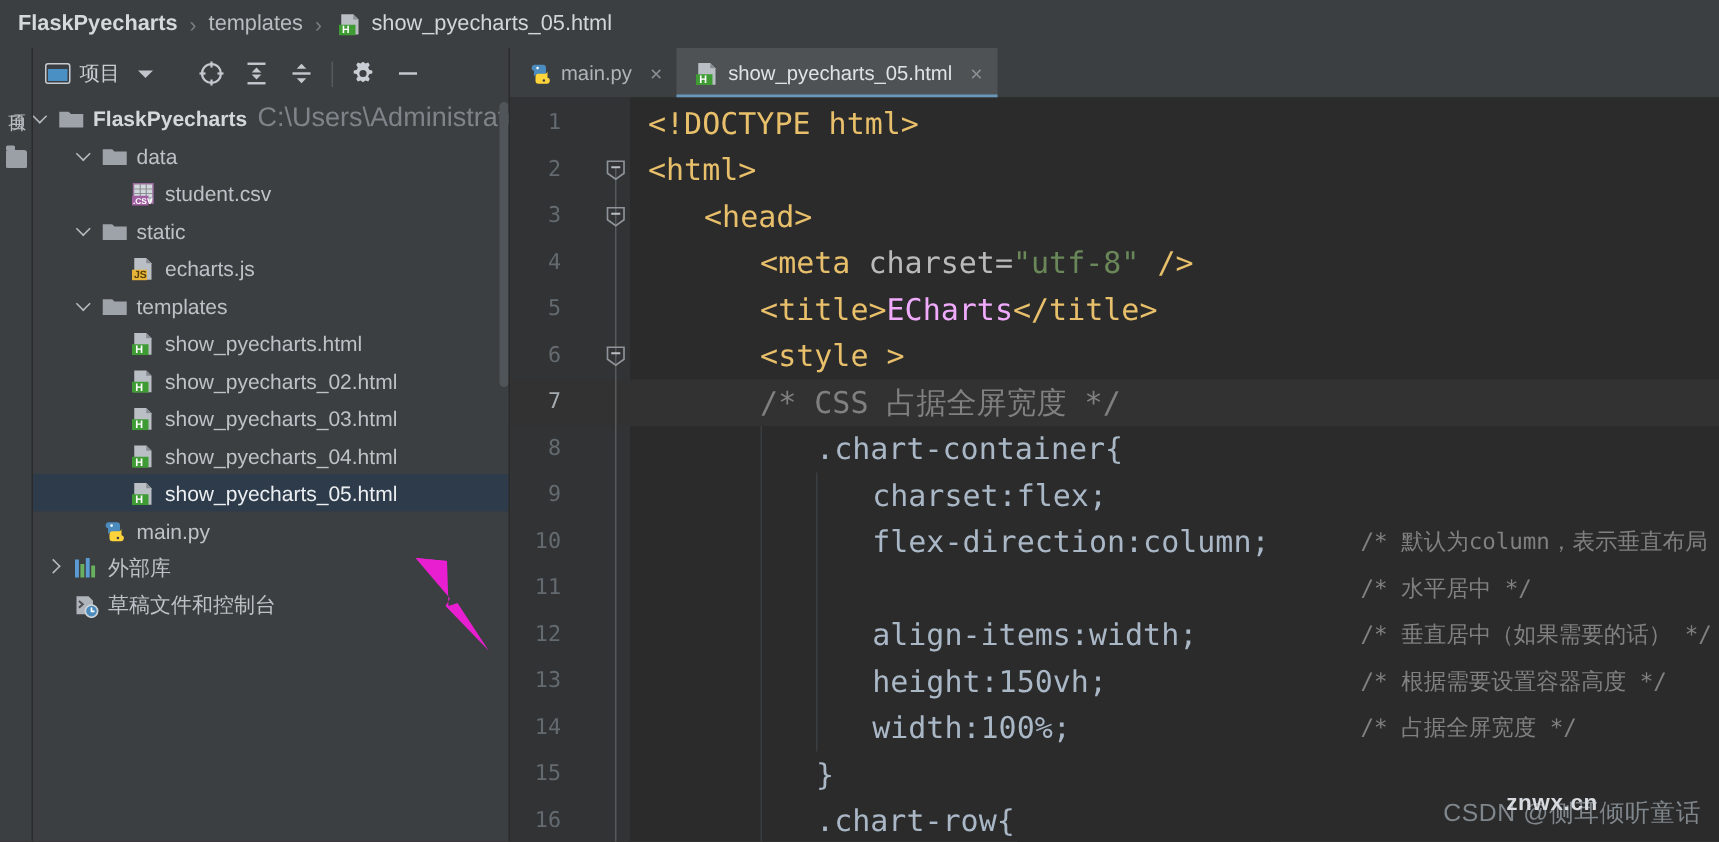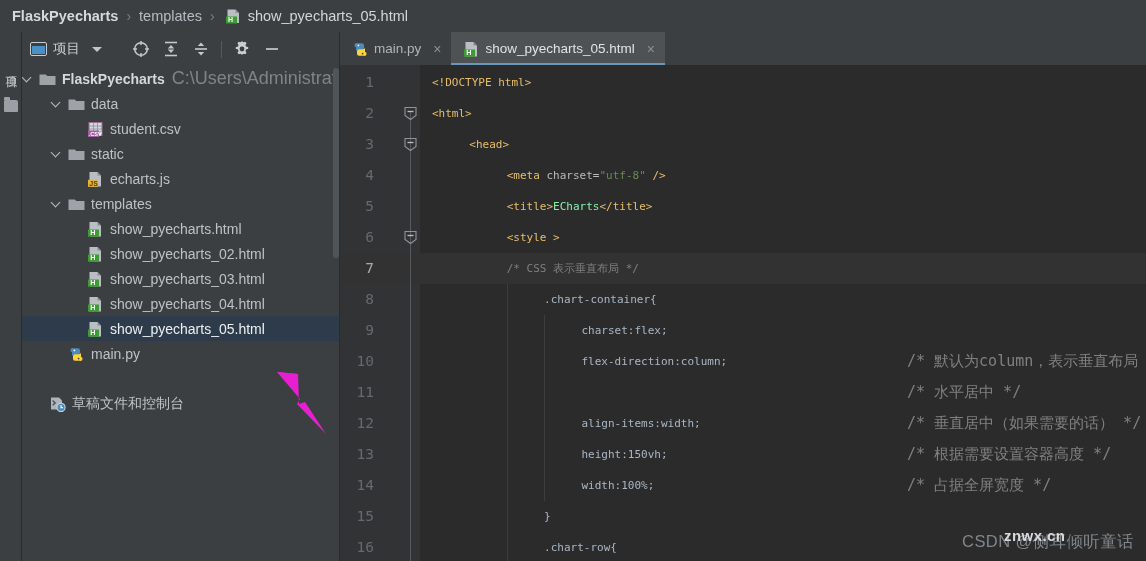--- a/index.html
+++ b/index.html
@@ -134,26 +134,26 @@
   }
   .fold-mark svg { display:block; }
   .code-surface {
     position: absolute; left: 80px; top: 33px; width: 726px; height: 496px; background: #2b2b2b;
   }
   .curline-hl {
     position: absolute; left: 0; width: 1066px; height: 31px; background: #323232;
   }
   .code-line {
     position: absolute; left: 0; font-family: "DejaVu Sans Mono", monospace;
-    font-size: 11px; white-space: pre; line-height: 31px; height: 31px;
+    font-size: 20px; white-space: pre; line-height: 31px; height: 31px;
   }
   .t-tag { color: #e8bf6a; }
   .t-attr { color: #bababa; }
   .t-str { color: #6a8759; }
-  .t-txt { color: #86efac; }
+  .t-txt { color: #f0abfc; }
   .t-com { color: #808080; }
   .t-css { color: #a9b7c6; }
   .t-brace { color: #a9b7c6; }
   .code-comment {
     position: absolute; font-family: "DejaVu Sans Mono", monospace;
     font-size: 15px; color: #808080; white-space: pre; line-height: 31px; height: 31px;
   }
   .indent-guide { position:absolute; width:1px; background:#3b3e40; }
 
   
@@ -364,20 +364,31 @@
         <div class="row" style="top: 275px; position: absolute; left: 0px; right: 0px;">
           <span style="display: inline-block; width: 29px;"></span>
           <span class="arrow" style="margin-right: 6px;"></span>
           <span class="ico"><svg width="17" height="17" viewBox="0 0 17 17">
               <path d="M5 2.2 h5 a2 2 0 0 1 2 2 v2.6 a2 2 0 0 1 -2 2 h-4 a2 2 0 0 0 -2 2 v-4.6 a2 2 0 0 1 1-4 z" fill="#4b8bbe"></path>
               <path d="M12 14.8 h-5 a2 2 0 0 1 -2-2 v-2.6 a2 2 0 0 1 2-2 h4 a2 2 0 0 0 2-2 v4.6 a2 2 0 0 1 -1 4 z" fill="#ffd43b"></path>
               <circle cx="6.4" cy="4.4" r="0.85" fill="#ffffff"></circle>
               <circle cx="10.6" cy="12.6" r="0.85" fill="#3c3f41"></circle>
             </svg></span>
           <span class="lbl">main.py</span>
+        </div>
+        <div class="row" style="top: 300px; position: absolute; left: 0px; right: 0px;">
+          <span style="display: inline-block; width: 10px;"></span>
+          <span class="arrow closed" style="margin-right: 6px;"></span>
+          <span class="ico"><svg width="17" height="15" viewBox="0 0 17 15">
+              <rect x="1" y="2" width="2.6" height="12" fill="#5b9bd5"></rect>
+              <rect x="4.6" y="5" width="2.6" height="9" fill="#6aaf5f"></rect>
+              <rect x="8.2" y="1" width="2.6" height="13" fill="#5b9bd5"></rect>
+              <rect x="11.8" y="6" width="2.6" height="8" fill="#6aaf5f"></rect>
+            </svg></span>
+          <span class="lbl">外部库</span>
         </div>
         <div class="row" style="top: 325px; position: absolute; left: 0px; right: 0px;">
           <span style="display: inline-block; width: 10px;"></span>
           <span class="arrow" style="margin-right: 6px;"></span>
           <span class="ico"><svg width="17" height="16" viewBox="0 0 17 16">
               <path d="M2 1.5 h8 l3 3 v9 h-11 z" fill="#aeb4b9"></path>
               <path d="M3.6 4.6 l2.6 2.3 -2.6 2.3" fill="none" stroke="#4c5054" stroke-width="1.3"></path>
               <circle cx="12" cy="11.4" r="4.1" fill="#4b8bbe" stroke="#cfd4d8" stroke-width="1.1"></circle>
               <path d="M12 9 v2.6 h2" fill="none" stroke="#ffffff" stroke-width="1.1"></path>
             </svg></span>
@@ -461,21 +472,21 @@
         <div class="lineno" style="top: 467px; line-height: 31px;">16</div>
       </div>
     <div class="code-surface" id="code-surface">
         <div class="curline-hl" style="top: 188px;"></div>
         <div class="code-line" style="top: 2px; left: 12px;"><span class="t-tag">&lt;!DOCTYPE html&gt;</span></div>
         <div class="code-line" style="top: 33px; left: 12px;"><span class="t-tag">&lt;html&gt;</span></div>
         <div class="code-line" style="top: 64px; left: 49.36px;"><span class="t-tag">&lt;head&gt;</span></div>
         <div class="code-line" style="top: 95px; left: 86.72px;"><span class="t-tag">&lt;meta </span><span class="t-attr">charset=</span><span class="t-str">"utf-8"</span><span class="t-tag"> /&gt;</span></div>
         <div class="code-line" style="top: 126px; left: 86.72px;"><span class="t-tag">&lt;title&gt;</span><span class="t-txt">ECharts</span><span class="t-tag">&lt;/title&gt;</span></div>
         <div class="code-line" style="top: 157px; left: 86.72px;"><span class="t-tag">&lt;style &gt;</span></div>
-        <div class="code-line" style="top: 188px; left: 86.72px;"><span class="t-com">/* CSS 表示垂直布局 */</span></div>
+        <div class="code-line" style="top: 188px; left: 86.72px;"><span class="t-com">/* CSS 占据全屏宽度 */</span></div>
         <div class="code-line" style="top: 219px; left: 124.08px;"><span class="t-css">.chart-container{</span></div>
         <div class="code-line" style="top: 250px; left: 161.44px;"><span class="t-css">charset:flex;</span></div>
         <div class="code-line" style="top: 281px; left: 161.44px;"><span class="t-css">flex-direction:column;</span></div>
         <div class="code-comment" style="top: 281px; left: 487px;">/* 默认为column，表示垂直布局 */</div>
         <div class="code-comment" style="top: 312px; left: 487px;">/* 水平居中 */</div>
         <div class="code-line" style="top: 343px; left: 161.44px;"><span class="t-css">align-items:width;</span></div>
         <div class="code-comment" style="top: 343px; left: 487px;">/* 垂直居中（如果需要的话） */</div>
         <div class="code-line" style="top: 374px; left: 161.44px;"><span class="t-css">height:150vh;</span></div>
         <div class="code-comment" style="top: 374px; left: 487px;">/* 根据需要设置容器高度 */</div>
         <div class="code-line" style="top: 405px; left: 161.44px;"><span class="t-css">width:100%;</span></div>

